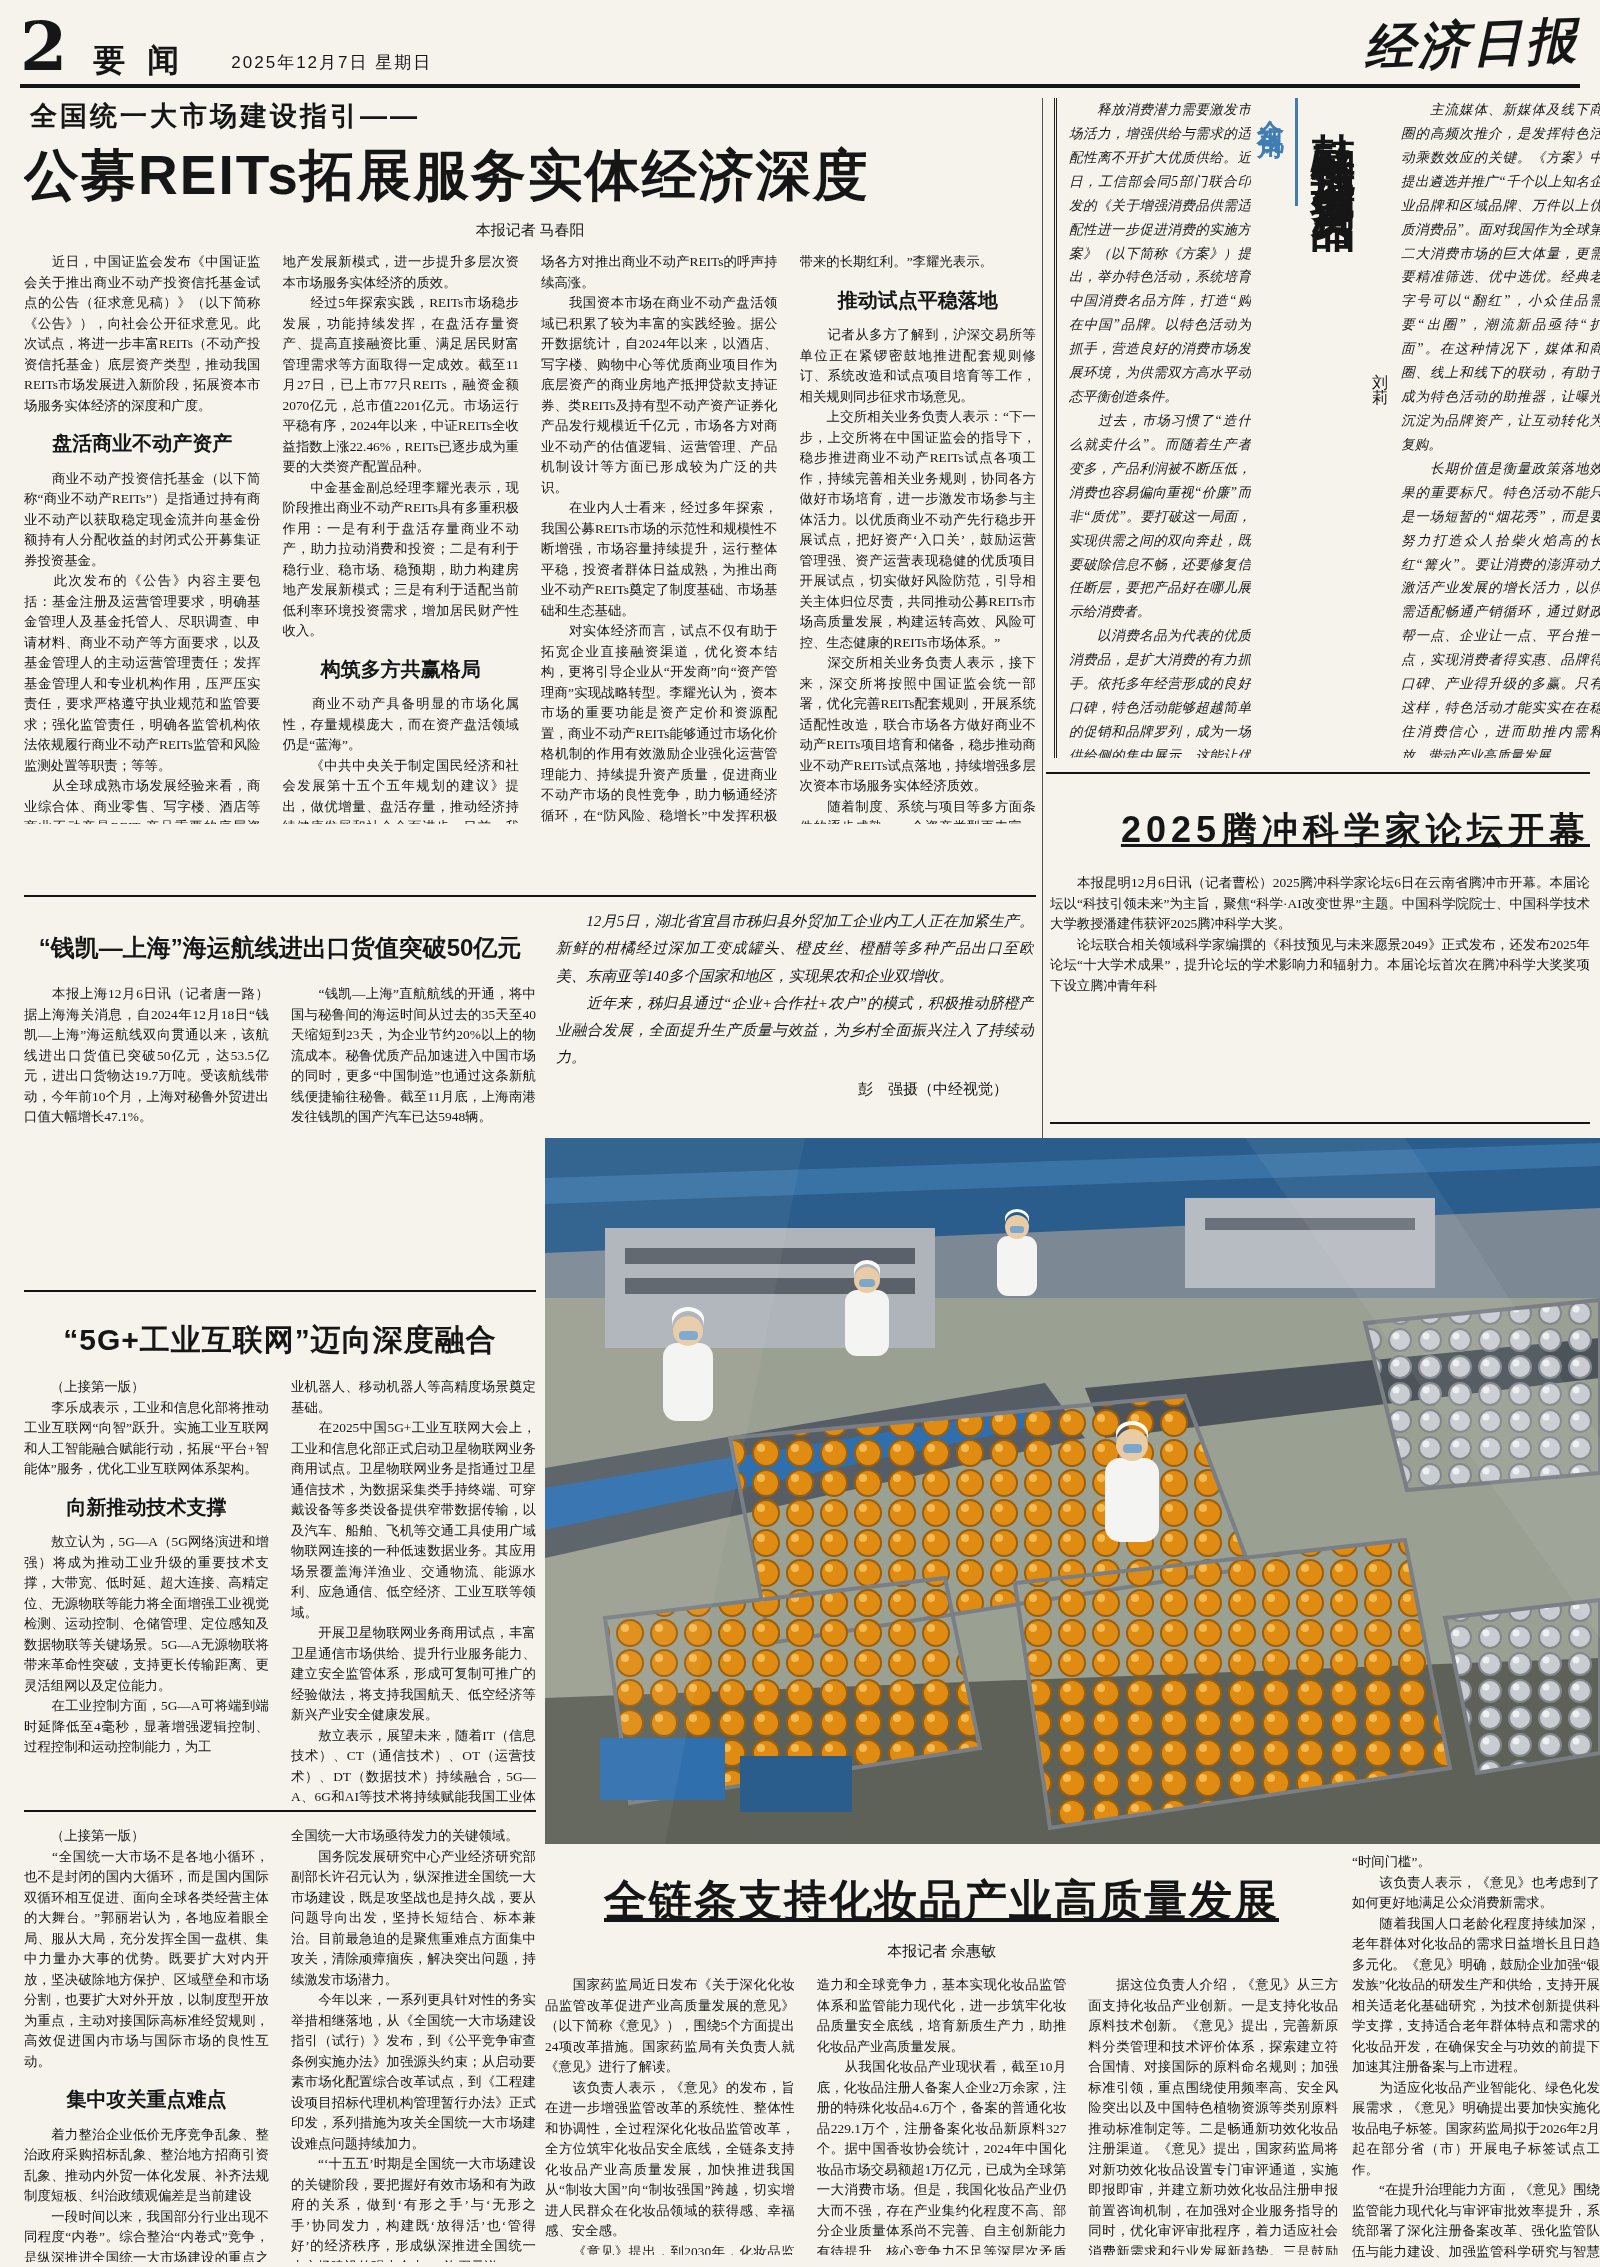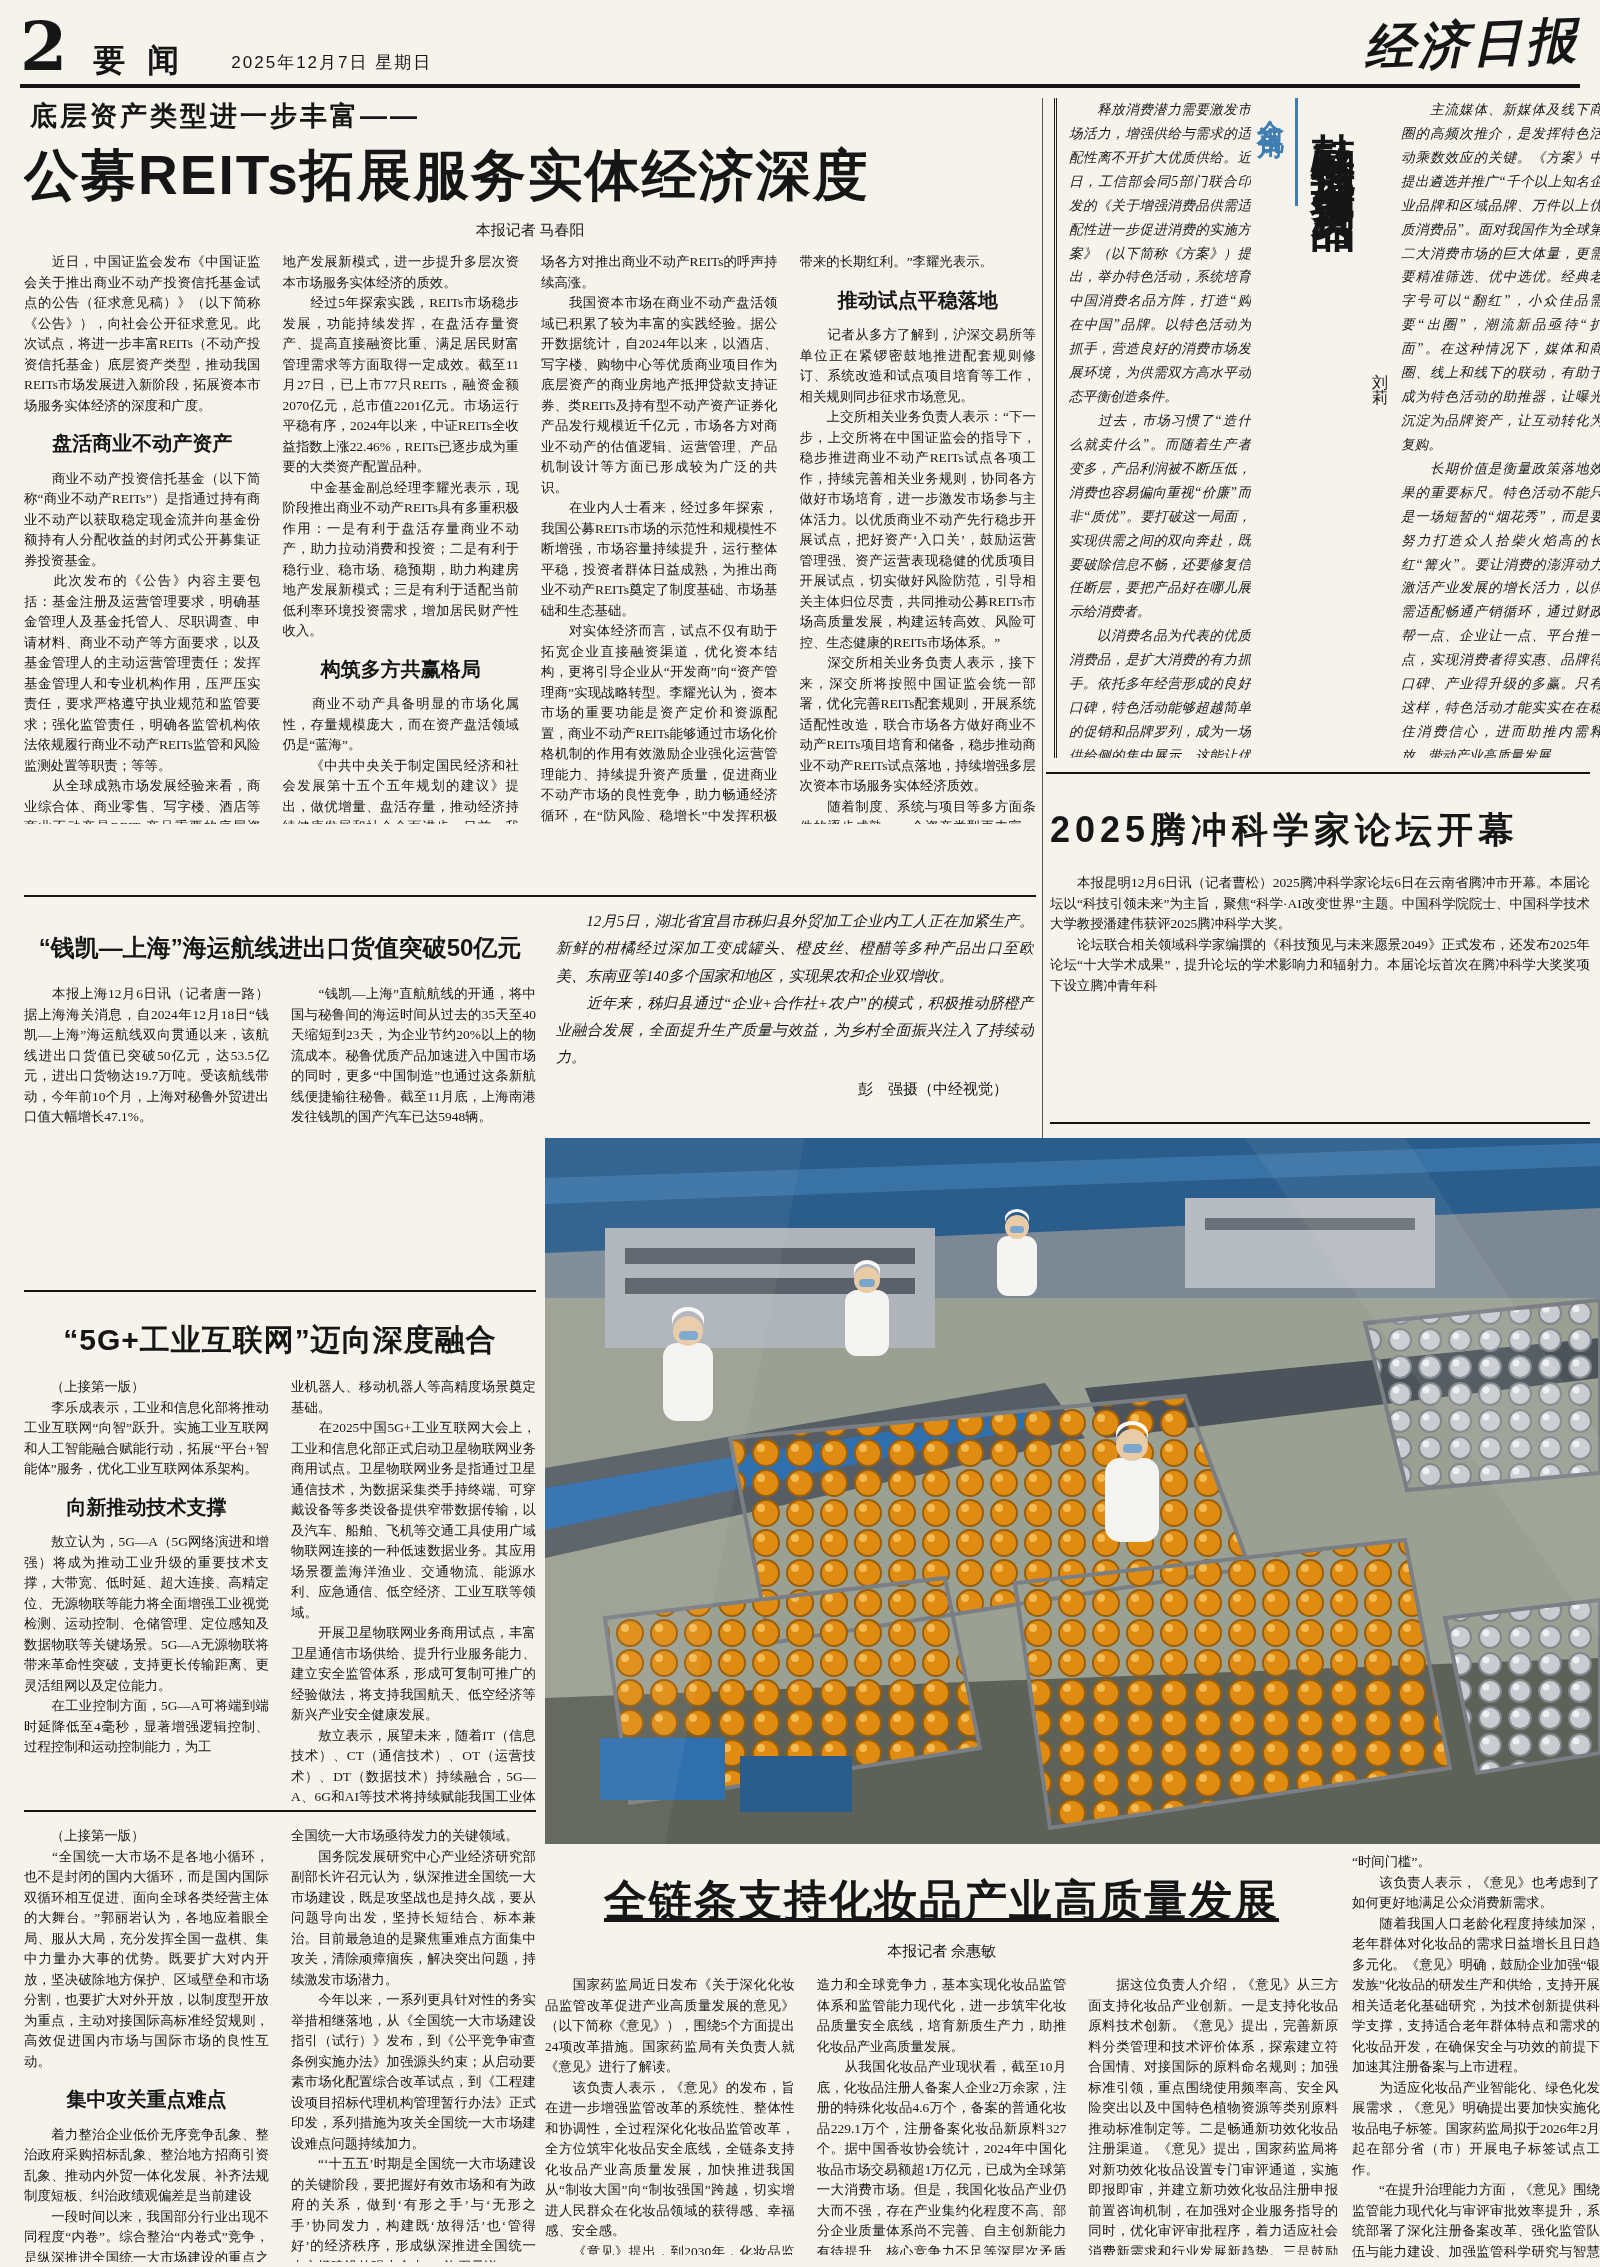--- a/index.html
+++ b/index.html
@@ -17,21 +17,21 @@
   
   .cols{display:flex;gap:22px;overflow:hidden;}
   .col{flex:1;font-size:13.4px;line-height:1.53;text-align:justify;overflow:hidden;}
   .para{margin:0;text-align:justify;}
   .subhead{text-align:center;font-weight:900;font-size:20px;margin:12px 0 10px;
            font-family:"Liberation Sans","DejaVu Sans",sans-serif;}
   .kicker{font-size:27px;font-weight:900;letter-spacing:3px;}
   .bigtitle{font-size:55px;font-weight:900;letter-spacing:2px;line-height:1.15;white-space:nowrap;}
   .byline{text-align:center;font-size:15px;margin:14px 0 12px;}
   .midtitle{font-size:24px;font-weight:900;text-align:center;white-space:nowrap;}
-  .t36{font-size:36px;font-weight:900;text-align:left;letter-spacing:5px;white-space:nowrap;}
+  .t36{font-size:36px;font-weight:900;text-align:right;letter-spacing:5px;white-space:nowrap;text-decoration:underline;}
   .t31{font-size:30px;font-weight:900;text-align:center;letter-spacing:1px;white-space:nowrap;}
   .t44{font-size:43px;font-weight:900;text-align:center;letter-spacing:2px;white-space:nowrap;}
   
   .jsj{display:flex;border-left:3px double #222;padding-left:12px;}
   .kai{font-style:italic;font-size:13.6px;line-height:1.76;text-align:justify;overflow:hidden;}
   .jsj-label{writing-mode:vertical-rl;font-size:27px;font-weight:900;color:#3f7db3;
              border-right:3px solid #3f7db3;padding-right:6px;height:108px;letter-spacing:6px;
              font-family:"Liberation Sans","DejaVu Sans",sans-serif;}
   .jsj-title{writing-mode:vertical-rl;font-size:44px;font-weight:900;letter-spacing:7px;
              font-family:"Liberation Sans","DejaVu Sans",sans-serif;line-height:1.25;}
@@ -50,21 +50,21 @@
       <span class="secname" style="margin-left:26px;margin-bottom:4px;">要闻</span>
       <span class="dateline" style="margin-left:30px;margin-bottom:6px;">2025年12月7日 星期日</span>
       <span style="flex:1"></span>
       <span class="masthead" style="margin-bottom:2px;">经济日报</span>
     </div>
   </div>
   <div class="rule" style="left:20px;top:84px;width:1560px;height:4px;"></div>
   <div class="rule" style="left:1042px;top:98px;width:1px;height:1048px;background:#555;"></div>
 
   <div class="abs" style="left:24px;top:98px;width:1012px;height:792px;overflow:hidden;">
-    <div class="kicker sans" style="margin-left:6px;">底层资产类型进一步丰富——</div>
+    <div class="kicker sans" style="margin-left:6px;">全国统一大市场建设指引——</div>
     <div class="bigtitle sans" style="margin-top:10px;">公募REITs拓展服务实体经济深度</div>
     <div class="byline">本报记者 马春阳</div>
     <div class="cols" style="height:572px;">
       <div class="col">
           <p class="para">　　近日，中国证监会发布《中国证监会关于推出商业不动产投资信托基金试点的公告（征求意见稿）》（以下简称《公告》），向社会公开征求意见。此次试点，将进一步丰富REITs（不动产投资信托基金）底层资产类型，推动我国REITs市场发展进入新阶段，拓展资本市场服务实体经济的深度和广度。</p>
           <div class="subhead">盘活商业不动产资产</div>
           <p class="para">　　商业不动产投资信托基金（以下简称“商业不动产REITs”）是指通过持有商业不动产以获取稳定现金流并向基金份额持有人分配收益的封闭式公开募集证券投资基金。</p>
           <p class="para">　　此次发布的《公告》内容主要包括：基金注册及运营管理要求，明确基金管理人及基金托管人、尽职调查、申请材料、商业不动产等方面要求，以及基金管理人的主动运营管理责任；发挥基金管理人和专业机构作用，压严压实责任，要求严格遵守执业规范和监管要求；强化监管责任，明确各监管机构依法依规履行商业不动产REITs监管和风险监测处置等职责；等等。</p>
           <p class="para">　　从全球成熟市场发展经验来看，商业综合体、商业零售、写字楼、酒店等商业不动产是REITs产品重要的底层资产。我国商业不动产存量规模庞大，具有通过REITs进行盘活并拓宽权益融</p>
         </div>

